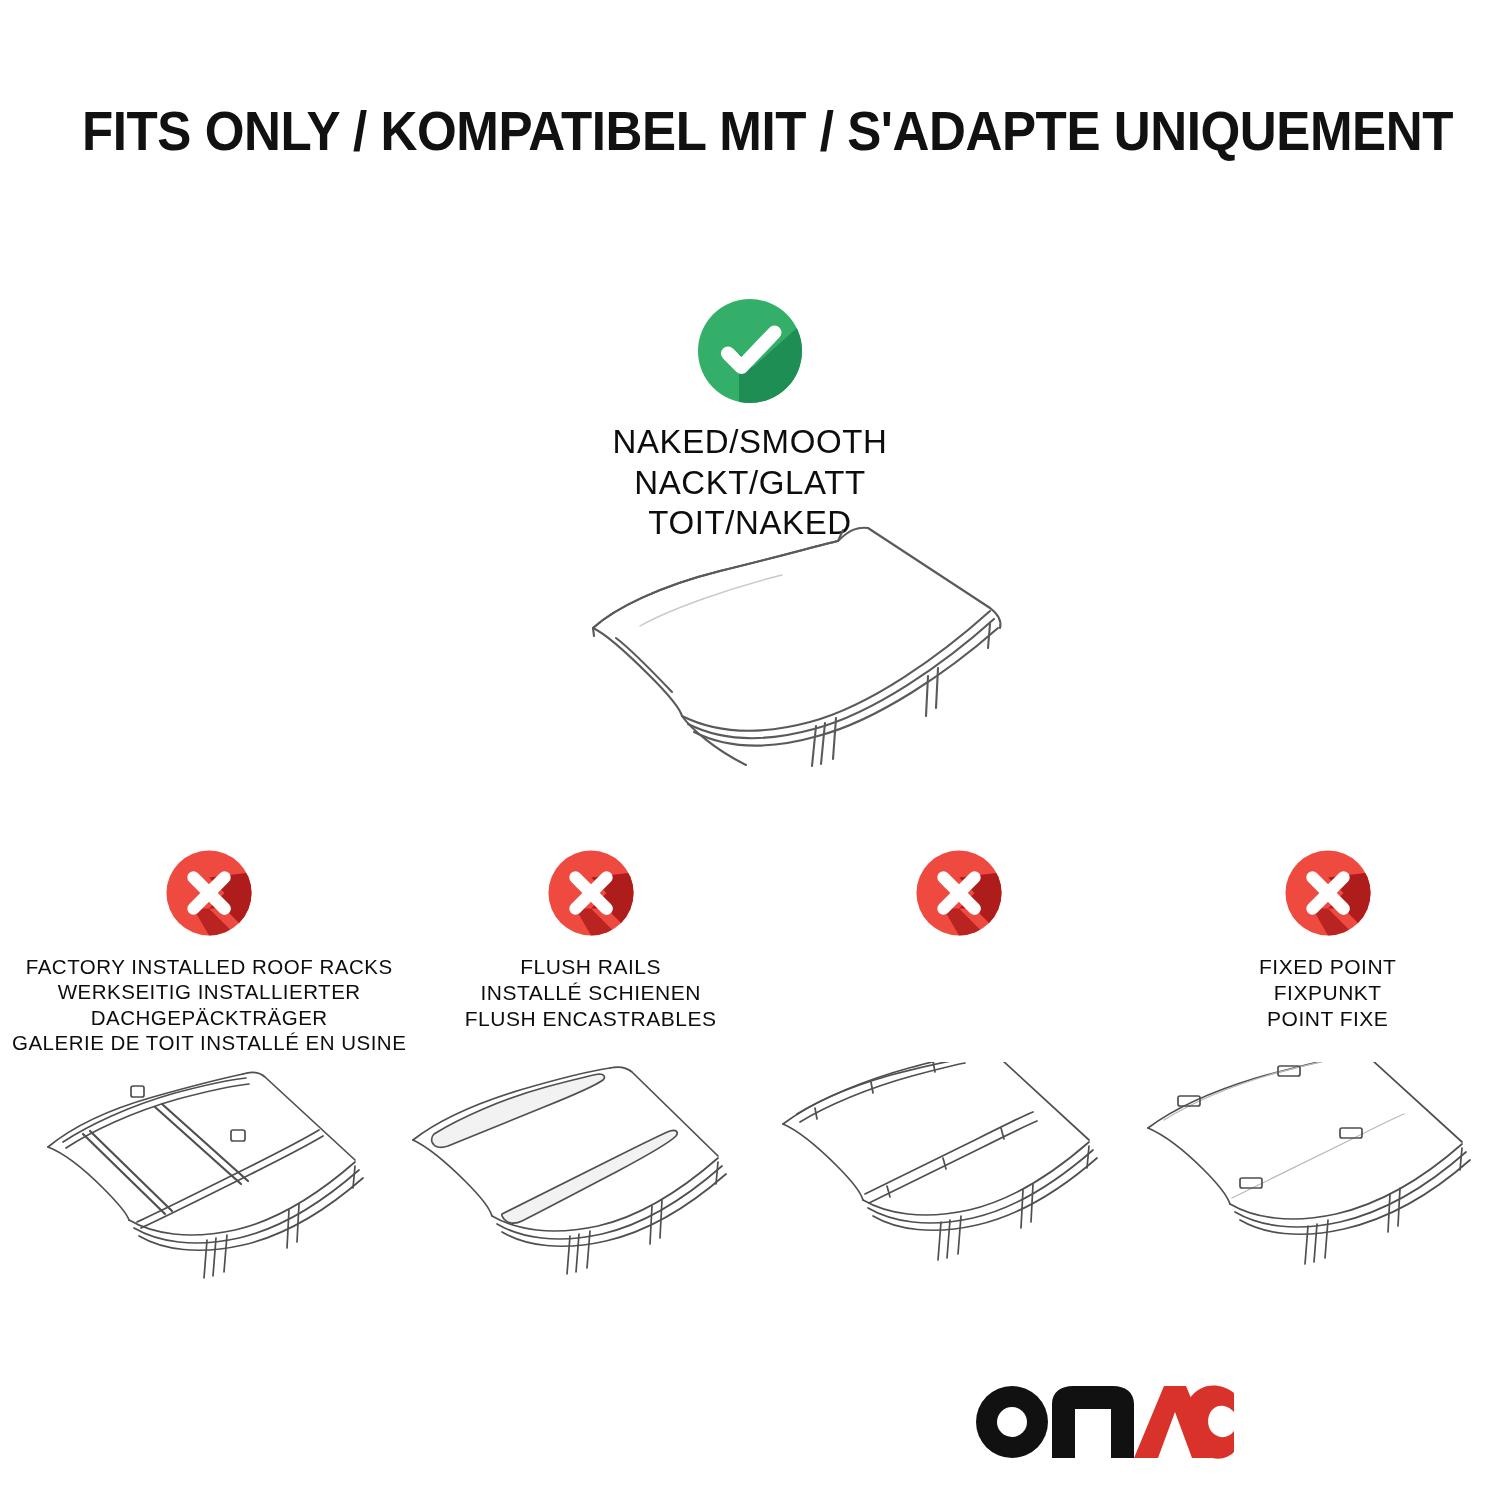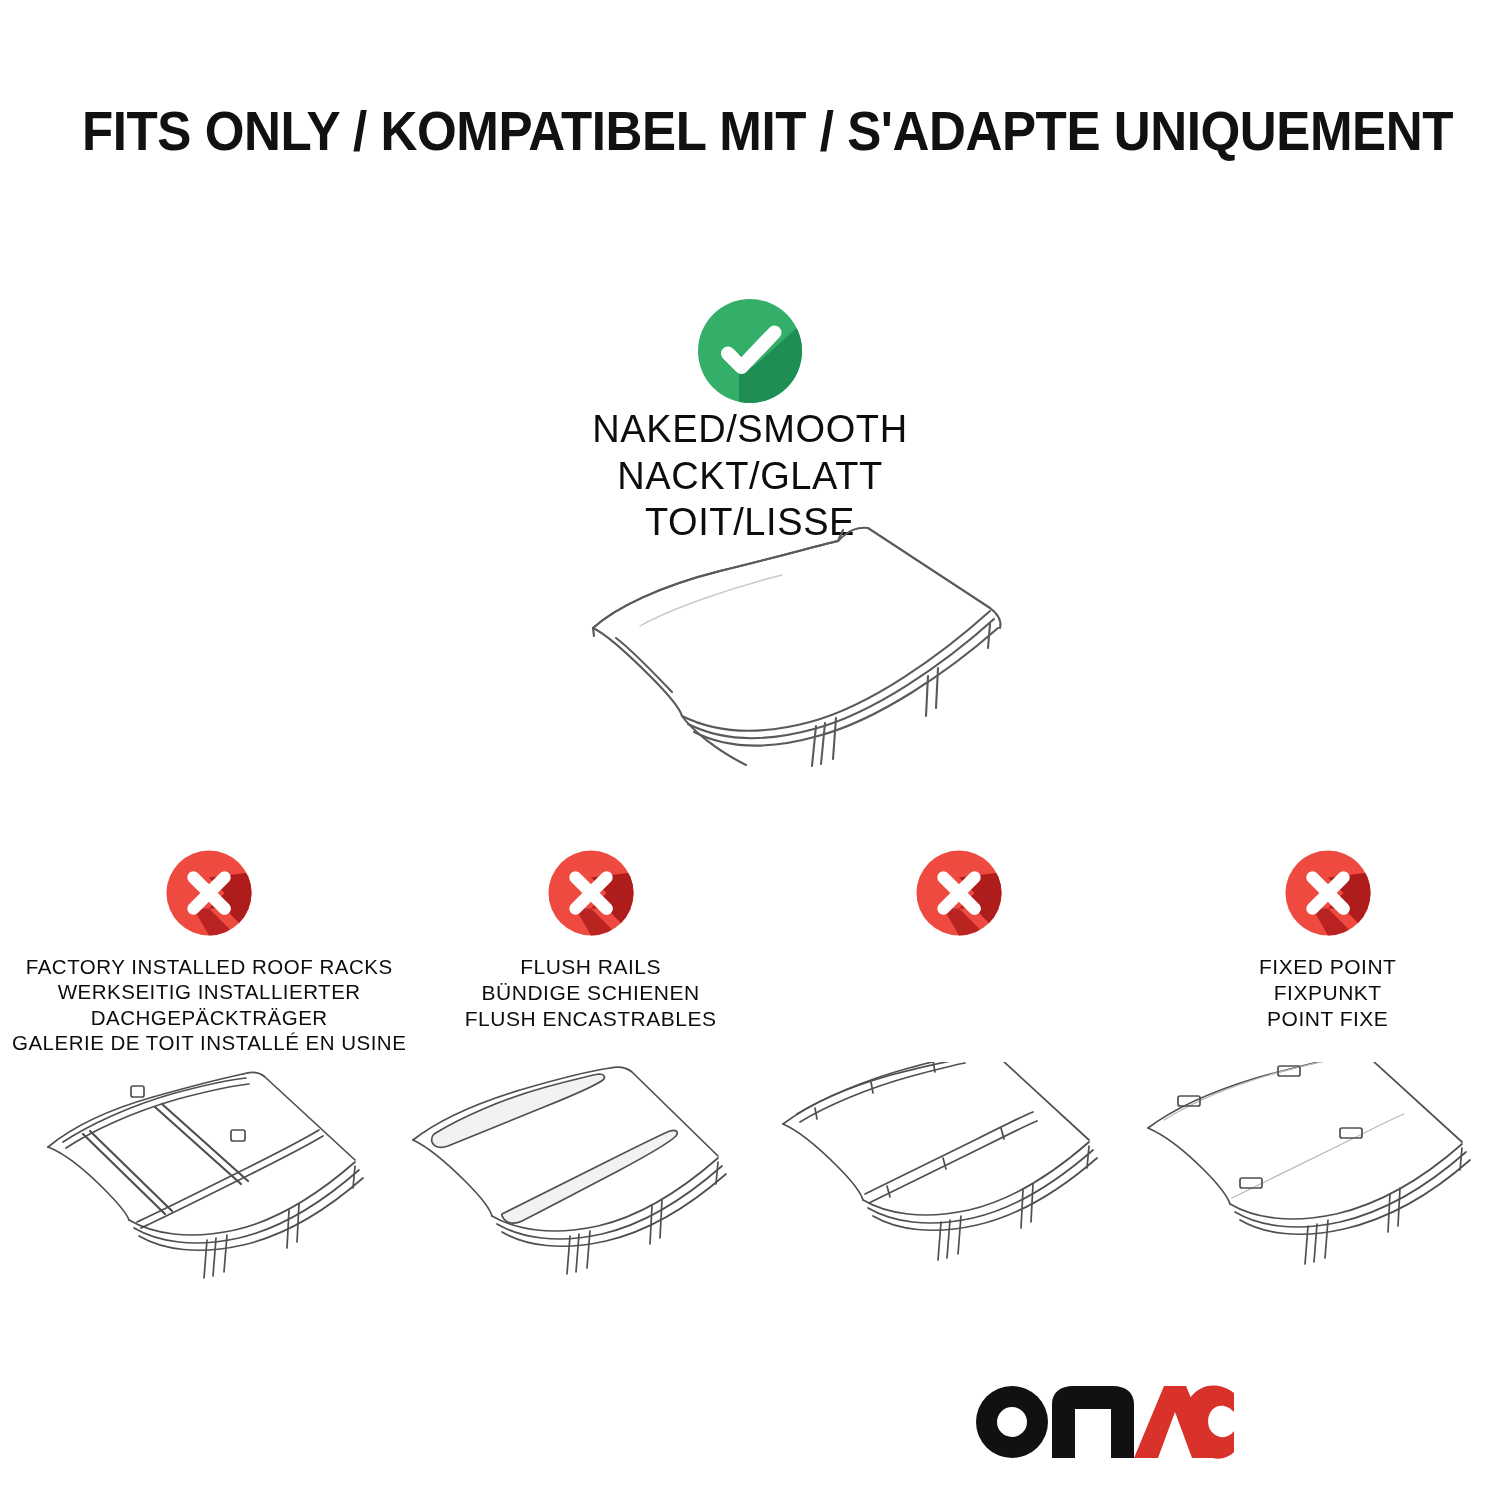--- a/index.html
+++ b/index.html
@@ -33,23 +33,23 @@
     position:absolute;
     left:0; top:296px;
     width:1500px;
     display:flex;
     flex-direction:column;
     align-items:center;
   }
   .icon-badge{ position:relative; display:block; }
 
   .fit-labels{
-    margin-top:0;
+    margin-top:16px;
     text-align:center;
-    font-size:38px;
+    font-size:33px;
     line-height:1.23;
     letter-spacing:0.6px;
     color:#0d0d0d;
     font-weight:400;
   }
   .fit-labels div{white-space:nowrap;}
 
   .fit-art{
     position:absolute;
     left:520px; top:516px;
@@ -120,21 +120,21 @@
         <circle cx="55" cy="55" r="52" fill="#34AF6A"></circle>
         <g clip-path="url(#ccircle)">
           <path d="M44 57 L58 71 L112 23 L112 115 L44 115 Z" fill="#1E8C54" opacity="0.95"></path>
         </g>
         <path d="M33 57.5 L46.5 71 L79.5 36.5" stroke="#ffffff" stroke-width="14" fill="none" stroke-linecap="round" stroke-linejoin="round"></path>
       </svg>
     </span>
     <div class="fit-labels">
       <div>NAKED/SMOOTH</div>
       <div>NACKT/GLATT</div>
-      <div>TOIT/LISSE</div>
+      <div>TOIT/NAKED</div>
     </div>
   </div>
 
   <div class="fit-art">
     <svg width="520" height="280" viewBox="0 0 520 280">
       <g fill="none" stroke="#5a5a5a" stroke-width="2.1" stroke-linecap="round" stroke-linejoin="round">
 
         <path d="M73 112 C95 92 140 70 200 55 C262 40 300 29 318 25 L323 14"></path>
         <path d="M73 112 C95 92 140 70 200 55 C262 40 300 29 318 25"></path>
         <path d="M318 25 C330 13 338 11 348 12 L470 92"></path>
@@ -207,21 +207,21 @@
             <path d="M36 74 L55 74 L100 119 L62 119 Z" fill="#AF1C1C" opacity="0.85"></path>
           </g>
           <g clip-path="url(#x2)">
             <path d="M55 55 L74 74" stroke="#e2e2e2" stroke-width="15" stroke-linecap="round"></path>
           </g>
           <path d="M36 36 L74 74 M74 36 L36 74" stroke="#ffffff" stroke-width="15" stroke-linecap="round"></path>
         </svg>
       </span>
       <div class="col-labels lab-md">
         <div>FLUSH RAILS</div>
-        <div>BÜNDIGE SCHIENEN</div>
+        <div>INSTALLÉ SCHIENEN</div>
         <div>FLUSH ENCASTRABLES</div>
       </div>
     </div>
 
     <div class="col">
       <span class="icon-badge">
         <svg width="90" height="90" viewBox="0 0 110 110">
           <defs>
               <clipPath id="x3">
                 <circle cx="55" cy="55" r="52"></circle>

